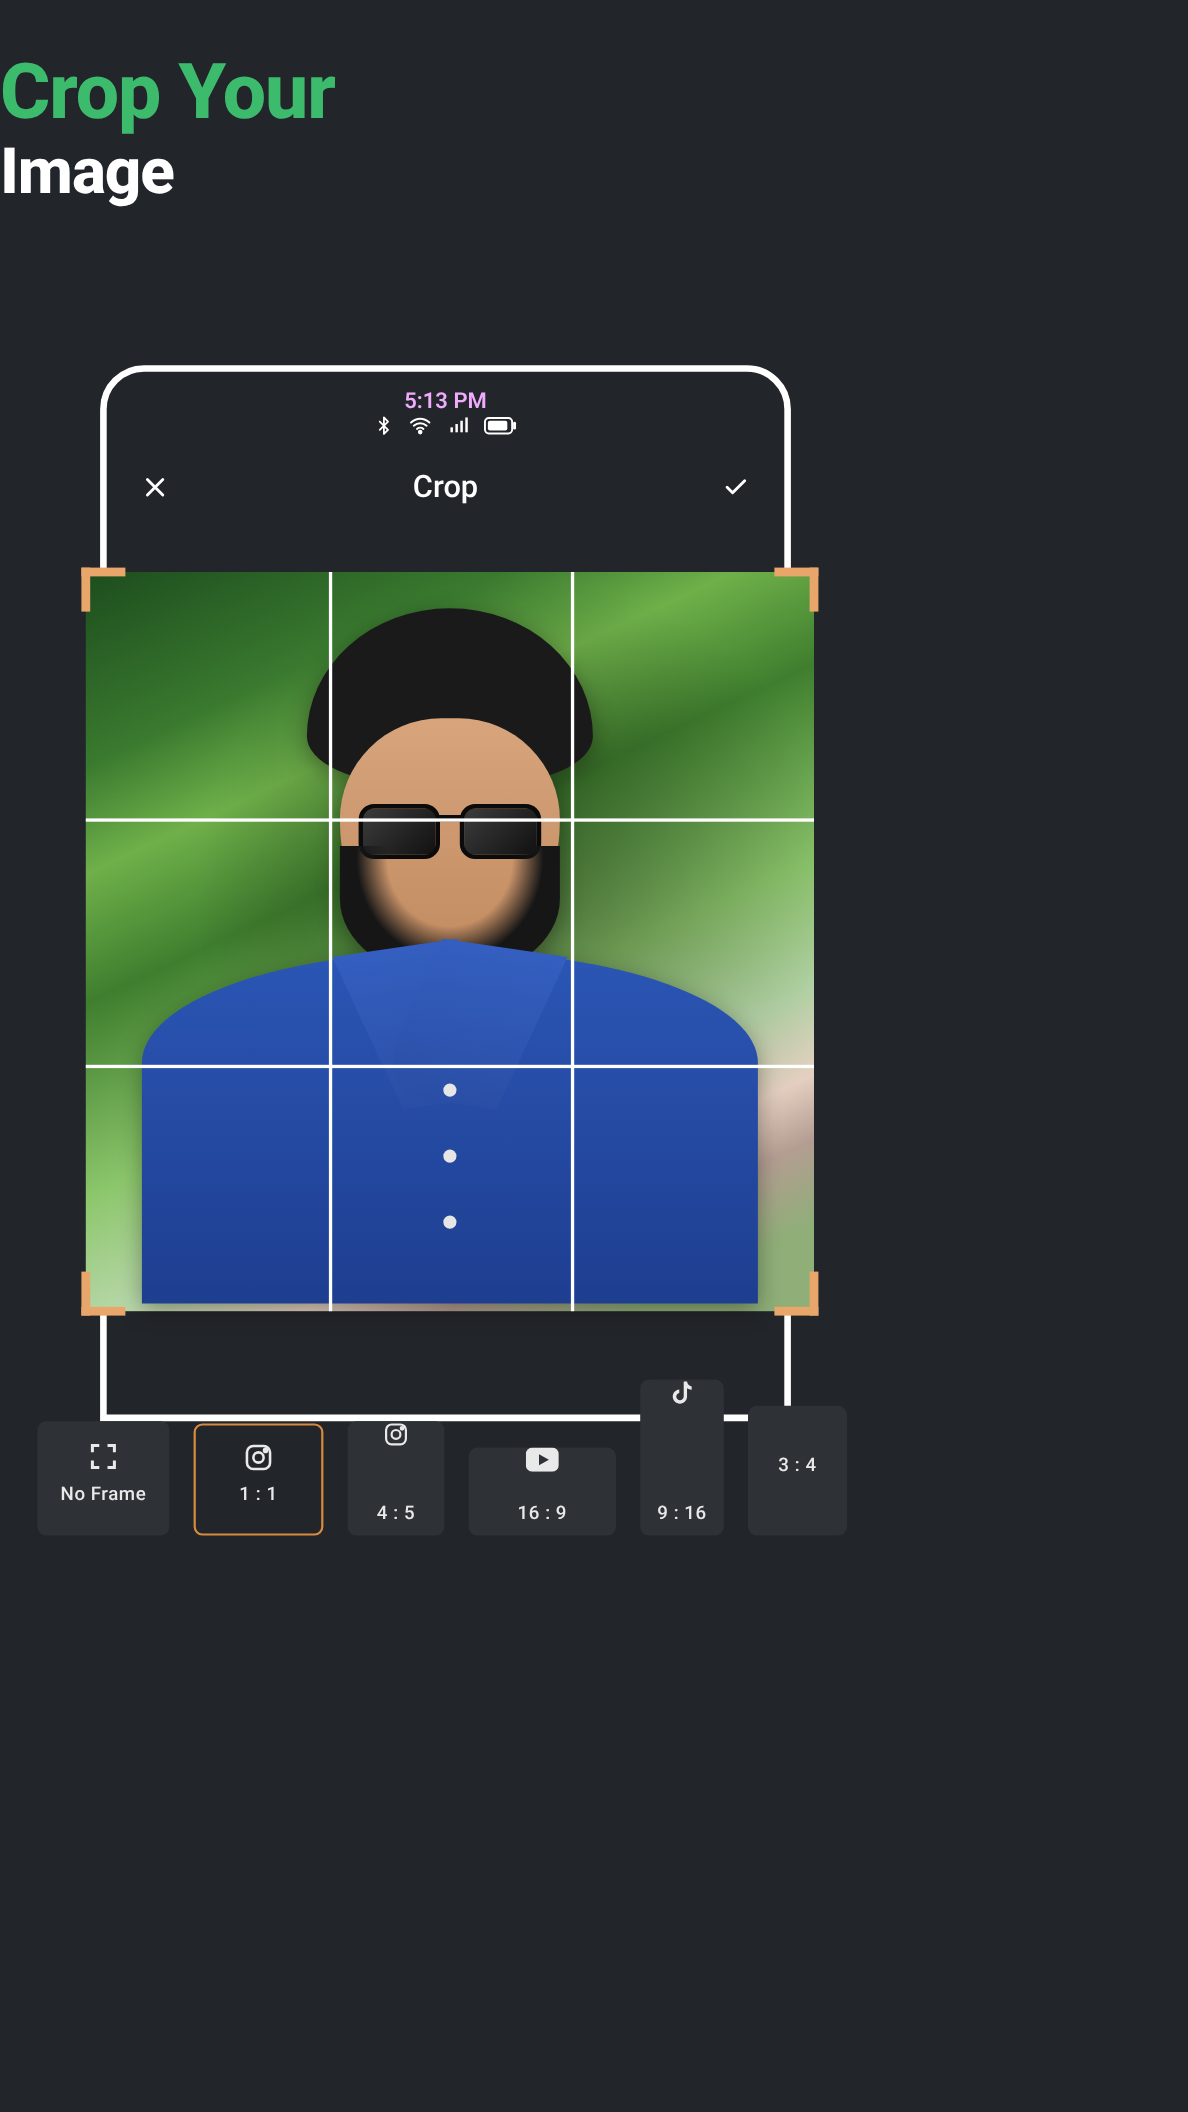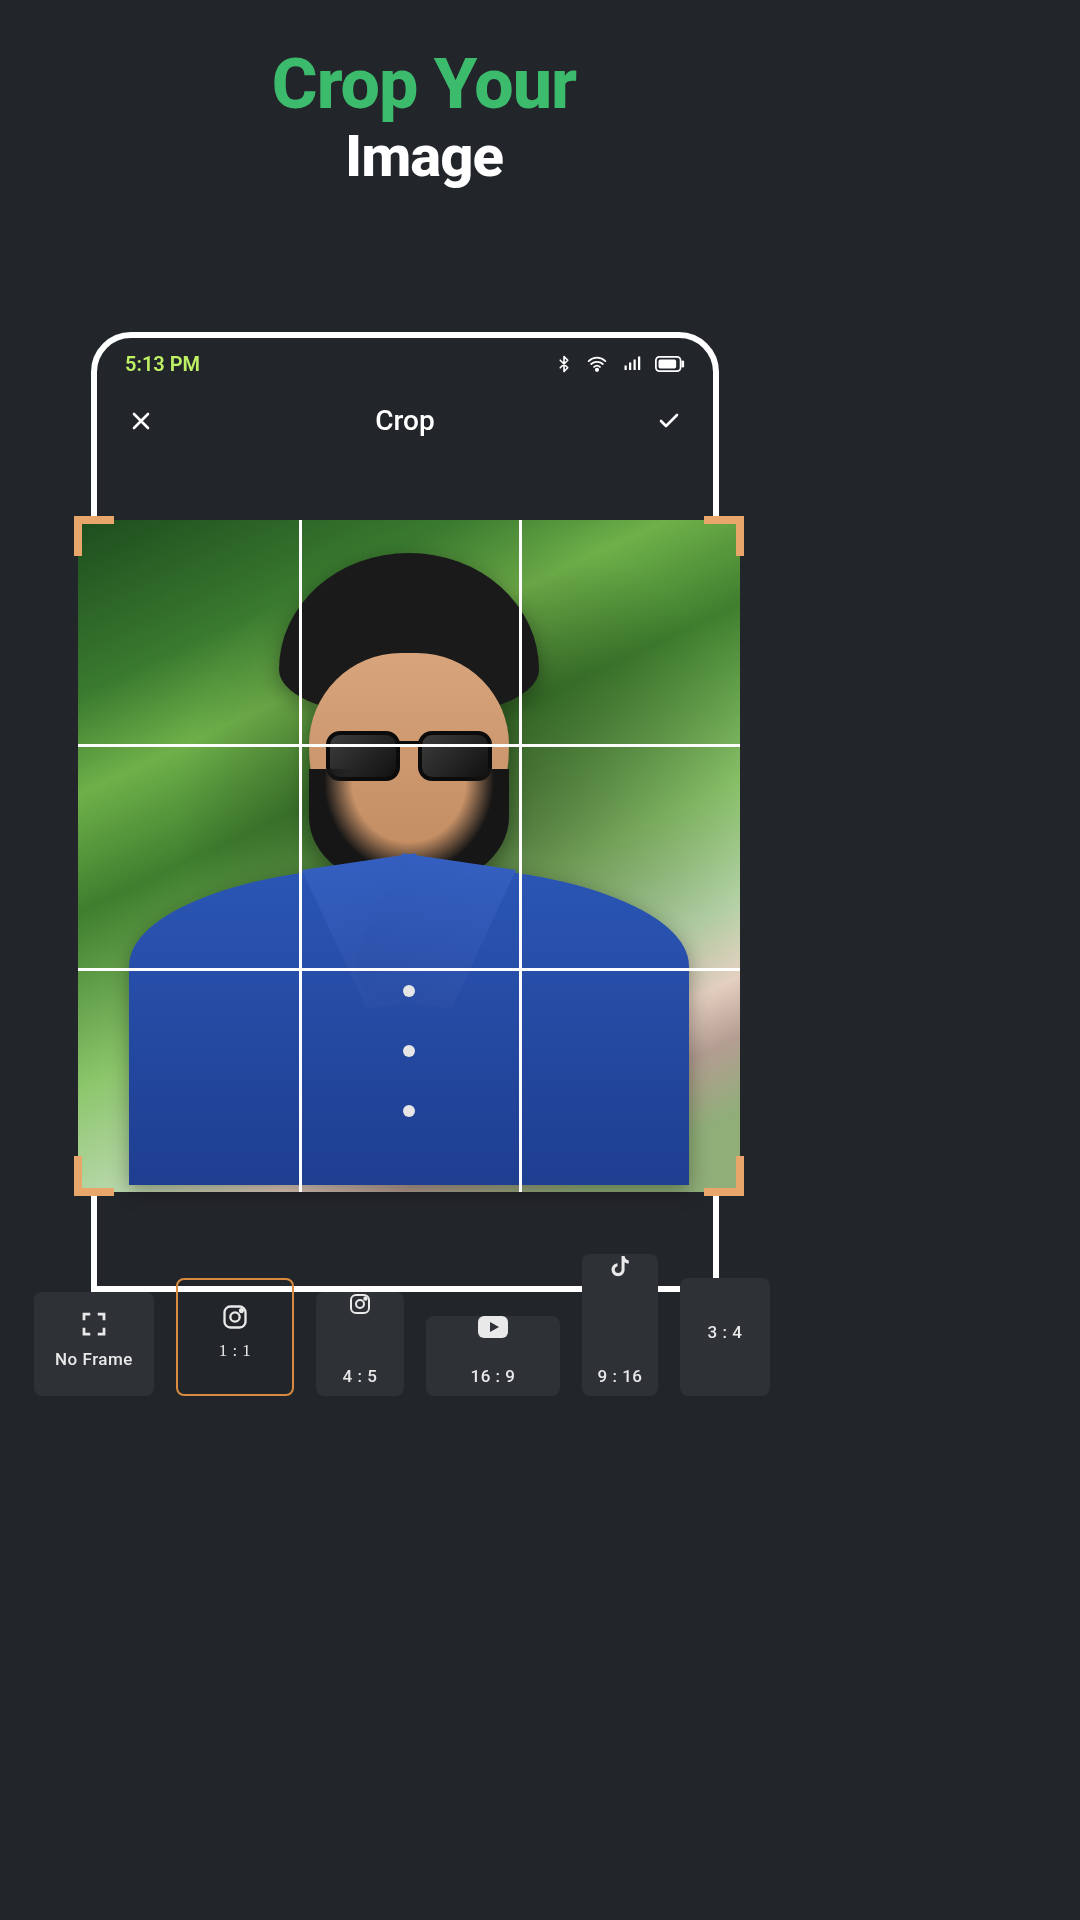--- a/index.html
+++ b/index.html
@@ -9,23 +9,21 @@
     width: 810px;
     height: 1440px;
     font-family: -apple-system, "Segoe UI", Roboto, "Helvetica Neue", Arial, sans-serif;
     color: #fff;
     position: relative;
     overflow: hidden;
   }
 
   
   .hero {
-    text-align: center;
     padding-top: 48px;
-    margin-left: 38px;
   }
   .hero .l1 {
     font-size: 70px;
     font-weight: 800;
     color: #3dbb6d;
     letter-spacing: -1px;
     line-height: 1.05;
   }
   .hero .l2 {
     font-size: 58px;
@@ -50,21 +48,22 @@
   }
 
   
   .statusbar {
     display: flex;
     justify-content: space-between;
     align-items: center;
     padding: 14px 28px 8px 28px;
     font-size: 20px;
     font-weight: 600;
-    color: #bef264;
+    color: #f0abfc;
+    flex-direction: column;
   }
   .statusbar .right { display: flex; gap: 12px; align-items: center; }
   .statusbar .icon { display: inline-flex; }
 
   
   .crop-header {
     display: flex;
     align-items: flex-end;
     justify-content: space-between;
     padding: 20px 28px 24px 28px;
@@ -192,21 +191,21 @@
     gap: 10px;
     color: #e9e9e9;
     font-size: 17px;
     font-weight: 500;
     letter-spacing: 0.5px;
     padding-bottom: 10px;
   }
   .ratio .ricon { display:flex; align-items:center; justify-content:center; }
   .ratio.selected { background: transparent; border: 2px solid #d88b3e; }
   .r-noframe { width:120px; height:104px; }
-  .r-11      { width:118px; height:118px;font-family:Liberation Serif, serif; }
+  .r-11      { width:118px; height:102px; }
   .r-45      { width: 88px; height:104px;justify-content:space-between; }
   .r-169     { width:134px; height: 80px; justify-content: space-between; }
   .r-916     { width: 76px; height:142px;justify-content:space-between; }
   .r-34      { width: 90px; height:118px; }
 
 </style>
 </head>
 <body>
 
 <div class="hero">

